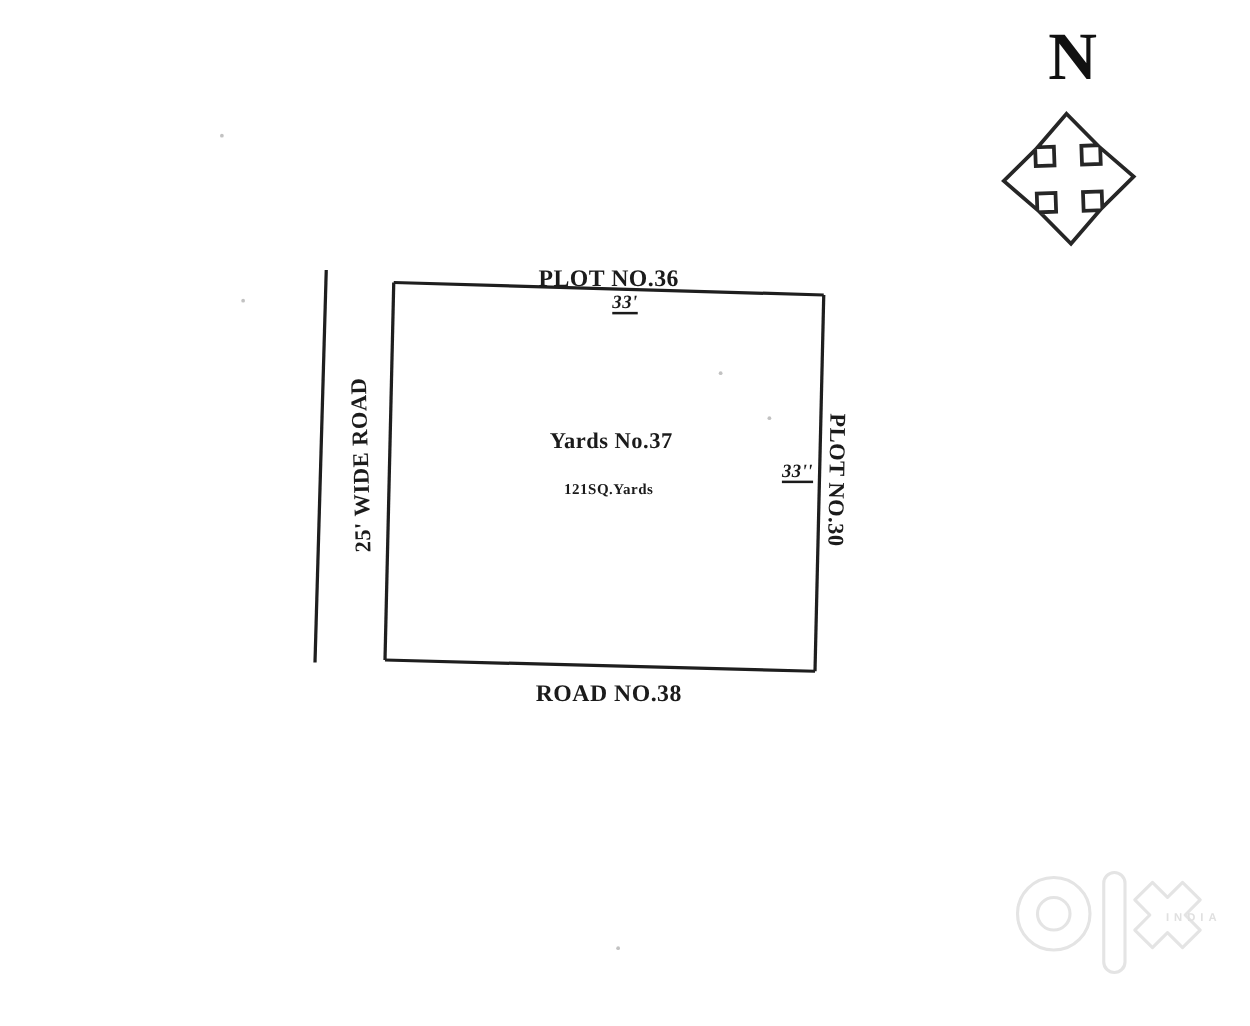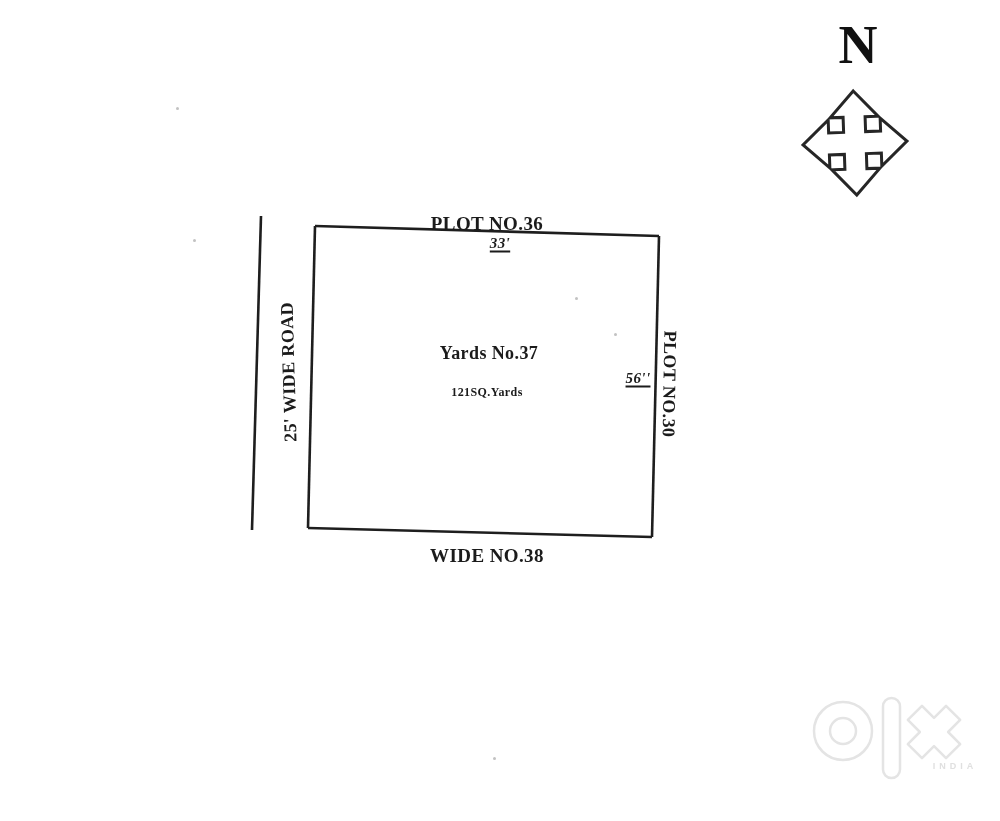--- a/index.html
+++ b/index.html
@@ -79,29 +79,29 @@
 </svg>
 
 <div class="label lbl-lg" style="left:487px;top:212px;margin-top:12px;">PLOT NO.36</div>
 
 <div class="label lbl-sm underlined" style="left:500px;top:243px;">33'</div>
 
 <div class="label lbl-md" style="left:489px;top:353px;">Yards No.37</div>
 
 <div class="label" style="left:487px;top:392px;font-size:12px;">121SQ.Yards</div>
 
-<div class="label lbl-sm underlined" style="left:638px;top:378px;">56''</div>
+<div class="label lbl-sm underlined" style="left:638px;top:378px;">33''</div>
 
 <div class="label lbl-md rot-cw" style="left:669px;top:384px;">PLOT NO.30</div>
 
 <div class="label lbl-md rot-ccw" style="left:289px;top:372px;">25' WIDE ROAD</div>
 
-<div class="label lbl-lg" style="left:487px;top:556px;">WIDE NO.38</div>
+<div class="label lbl-lg" style="left:487px;top:556px;">ROAD NO.38</div>
 
 <div class="compass-n" style="left:858px;top:45px;">N</div>
 
-<div class="watermark-india" style="left:935px;top:766px;padding-left:40px;">INDIA</div>
+<div class="watermark-india" style="left:935px;top:734px;padding-left:40px;">INDIA</div>
 
 <div class="speck" style="left:176px;top:107px;"></div>
 <div class="speck" style="left:193px;top:239px;"></div>
 <div class="speck" style="left:575px;top:297px;"></div>
 <div class="speck" style="left:614px;top:333px;"></div>
 <div class="speck" style="left:493px;top:757px;"></div>
 
 </body></html>

